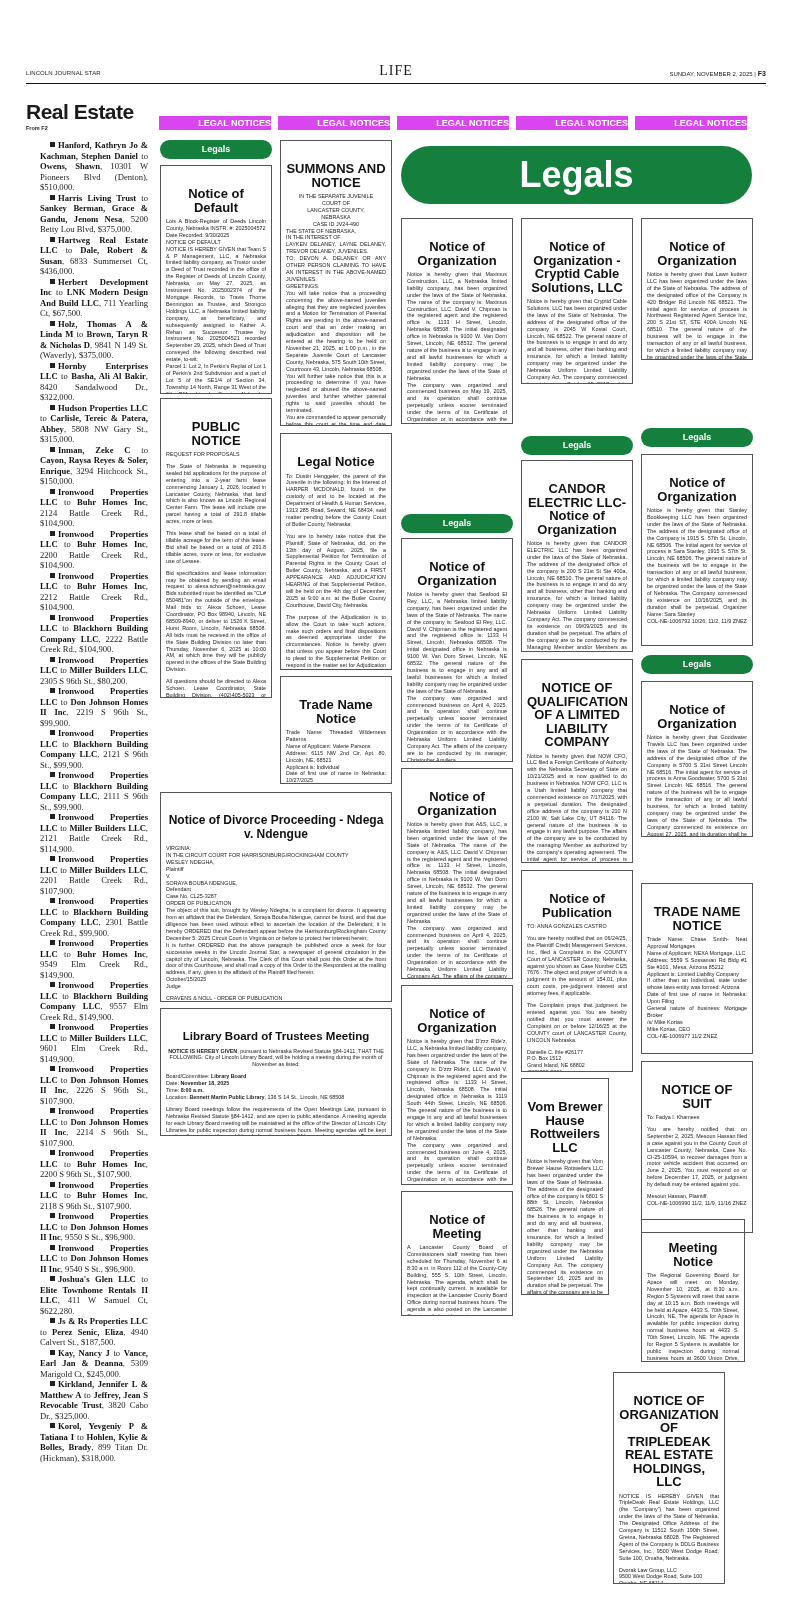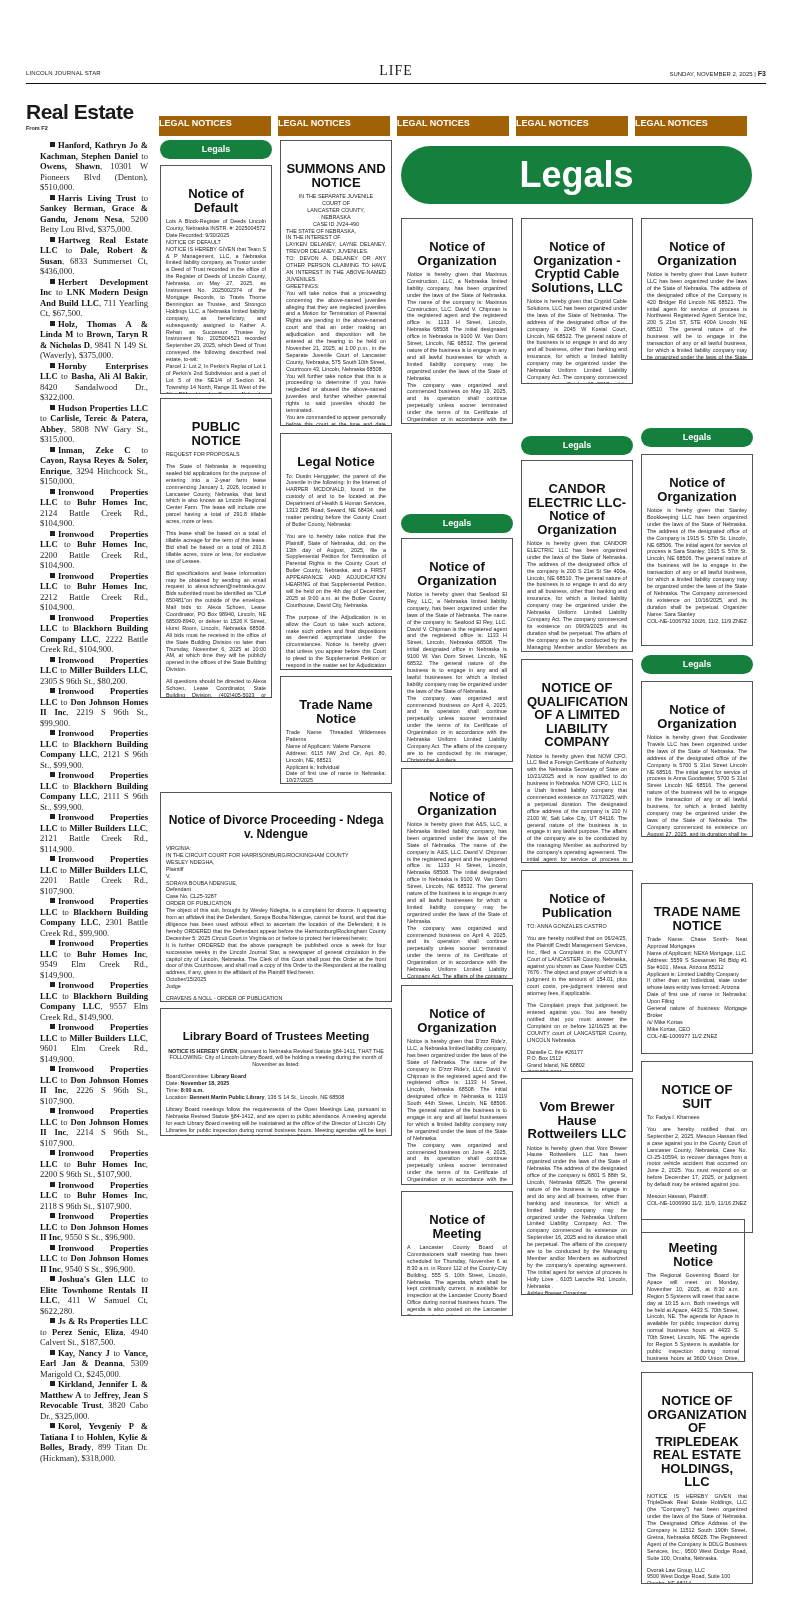--- a/index.html
+++ b/index.html
@@ -5,21 +5,21 @@
 *{box-sizing:border-box;margin:0;padding:0}
 html,body{width:792px;height:1620px;background:#fff;overflow:hidden}
 body{position:relative;font-family:"Liberation Sans",sans-serif;color:#1a1a1a}
 .mast-left{position:absolute;left:26px;top:70px;font-size:6px;letter-spacing:.1px}
 .mast-center{position:absolute;left:0;width:792px;top:63px;text-align:center;font-family:"Liberation Serif",serif;font-size:14px;letter-spacing:1px}
 .mast-right{position:absolute;right:26px;top:70px;font-size:6px}
 .mast-right b{font-size:7px;margin-left:2px}
 .mast-rule{position:absolute;left:26px;right:26px;top:83px;border-top:1px solid #111}
 .re-title{position:absolute;left:26px;top:100px;font-size:21px;font-weight:bold;letter-spacing:-.5px}
 .re-from{position:absolute;left:26px;top:125px;font-size:5.5px;font-weight:bold}
-.ln-bar{position:absolute;top:116px;height:20px;background:#a16207;color:#fff;font-size:9px;font-weight:bold;text-align:left;line-height:14px}
+.ln-bar{position:absolute;top:116px;height:14px;background:#d946ef;color:#fff;font-size:9px;font-weight:bold;text-align:right;line-height:14px}
 .re-col{position:absolute;left:40px;top:140px;width:108px;font-family:"Liberation Serif",serif;font-size:8.6px;line-height:10.5px;text-align:justify;color:#222}
 .re-item{text-indent:10px;margin-bottom:0}
 .re-item .sq{display:inline-block;width:5px;height:5px;background:#222;margin-right:3px;vertical-align:1px}
 .re-item b{font-weight:bold;color:#111}
 .pill{position:absolute;background:#15803d;color:#fff;border-radius:14px;text-align:center;font-weight:bold}
 .box{position:absolute;border:1.3px solid #555;padding:3px 5px;font-size:5.4px;line-height:6.9px;text-align:justify;color:#222;overflow:hidden}
 .box h3{font-size:13px;line-height:13.5px;text-align:center;font-weight:bold;color:#111;margin:18px 0 4px}
 .box p{margin:0 0 0 0}
 .box p.gap{margin-top:5px}
 .box .c{text-align:center}
@@ -254,21 +254,21 @@
   <div class="gap" style="margin-top:5px">
       <p>Danielle C. Ihle #26177</p>
       <p>P.O. Box 1512</p>
       <p>Grand Island, NE 68802</p>
       <p>(308)398-3801</p>
       <p>Attorney for Plaintiff</p>
       <p>services@credit-mgmt.com</p>
     </div>
 </div>
 
-<div class="box" style="left:521px;top:1078px;width:112px;height:217px">
+<div class="box" style="left:521px;top:1078px;width:88px;height:217px">
   <h3>Vom Brewer Hause Rottweilers LLC</h3>
   <p>Notice is hereby given that Vom Brewer Hause Rottweilers LLC has been organized under the laws of the State of Nebraska. The address of the designated office of the company is 6801 S 88th St, Lincoln, Nebraska 68526. The general nature of the business is to engage in and do any and all business, other than banking and insurance, for which a limited liability company may be organized under the Nebraska Uniform Limited Liability Company Act. The company commenced its existence on September 16, 2025 and its duration shall be perpetual. The affairs of the company are to be conducted by the Managing Member and/or Members as authorized by the company's operating agreement. The initial agent for service of process is Holly Love , 6105 Laroche Rd, Lincoln, Nebraska .</p>
   <p>Ashley Brewer Organizer</p>
   <p>COL-NE-1006975 11/2, 11/9, 11/16 ZNEZ</p>
 </div>
 
 <div class="box" style="left:641px;top:218px;width:112px;height:142px">
   <h3>Notice of Organization</h3>
   <p>Notice is hereby given that Lawn kutterz LLC has been organized under the laws of the State of Nebraska. The address of the designated office of the Company is 420 Bridger Rd Lincoln NE 68521. The initial agent for service of process is Northwest Registered Agent Service Inc, 200 S 21st ST, STE 400A Lincoln NE 68510. The general nature of the business will be to engage in the transaction of any or all lawful business, for which a limited liability company may be organized under the laws of the State of Nebraska. The Company commenced its existence on Sep 17 2025, and its duration shall be perpetual. Organizer Name: Souzan Hadgi.</p>
 
@@ -313,21 +313,21 @@
   <p class="gap">Mesoun Hassan, Plaintiff.</p>
   <p>COL-NE-1006990 11/2, 11/9, 11/16 ZNEZ</p>
 </div>
 
 <div class="box" style="left:641px;top:1219px;width:104px;height:143px">
   <h3>Meeting Notice</h3>
   <p>The Regional Governing Board for Apace will meet on Monday, November 10, 2025, at 8:30 a.m. Region 5 Systems will meet that same day at 10:15 a.m. Both meetings will be held at Apace, 4433 S. 70th Street, Lincoln, NE. The agenda for Apace is available for public inspection during normal business hours at 4433 S. 70th Street, Lincoln, NE. The agenda for Region 5 Systems is available for public inspection during normal business hours at 3600 Union Drive, Lincoln, NE. Attendance is open to the public.</p>
   <p>COL-NE-1006873 11/2 ZNEZ</p>
 </div>
 
-<div class="box" style="left:641px;top:1372px;width:112px;height:212px">
+<div class="box" style="left:613px;top:1372px;width:112px;height:212px">
   <h3>NOTICE OF ORGANIZATION OF TRIPLEDEAK REAL ESTATE HOLDINGS, LLC</h3>
   <p>NOTICE IS HEREBY GIVEN that TripleDeak Real Estate Holdings, LLC (the "Company") has been organized under the laws of the State of Nebraska. The Designated Office Address of the Company is 11512 South 190th Street, Gretna, Nebraska 68028. The Registered Agent of the Company is DDLG Business Services, Inc., 9500 West Dodge Road, Suite 100, Omaha, Nebraska.</p>
   <div class="gap" style="margin-top:5px">
       <p>Dvorak Law Group, LLC</p>
       <p>9500 West Dodge Road, Suite 100</p>
       <p>Omaha, NE 68114</p>
       <p>COL-NE-1006877 10/26, 11/2, 11/9 ZNEZ</p>
     </div>
 </div>
 

